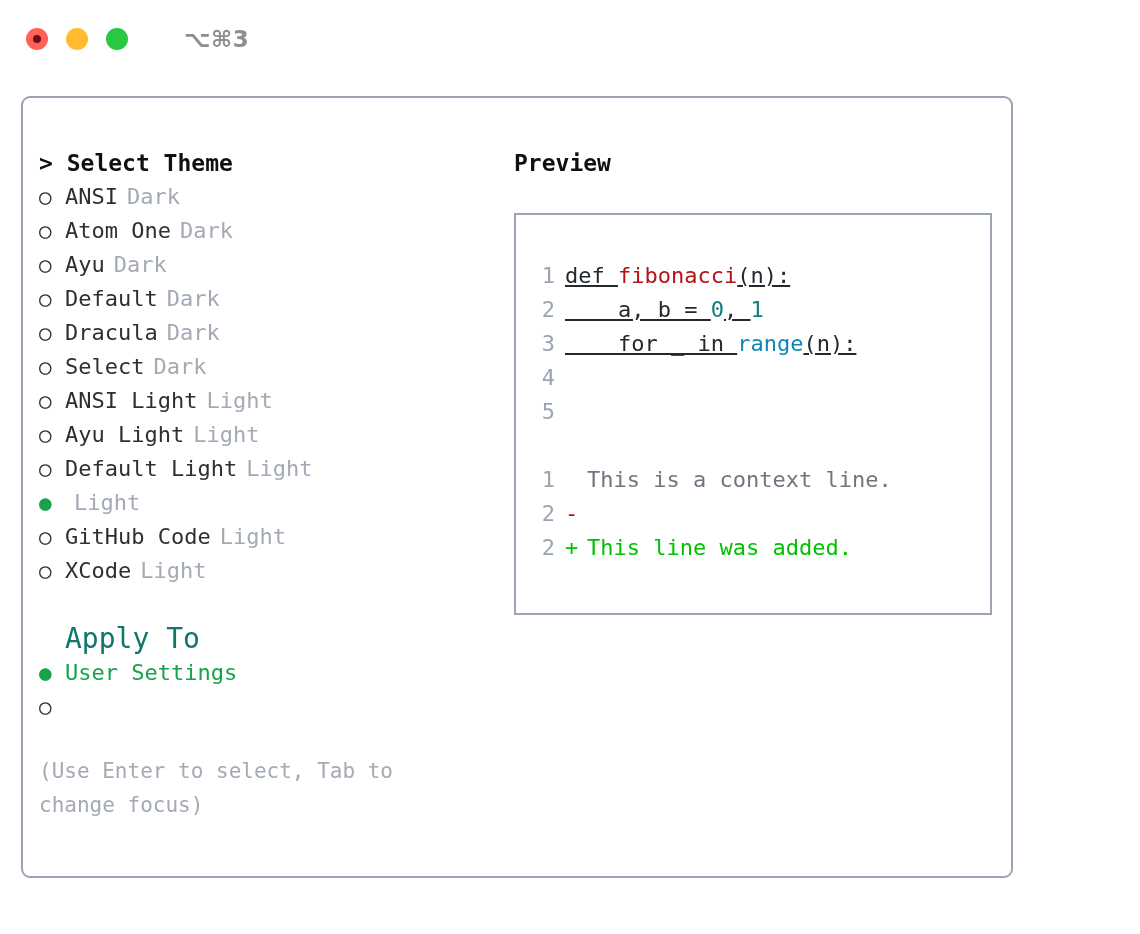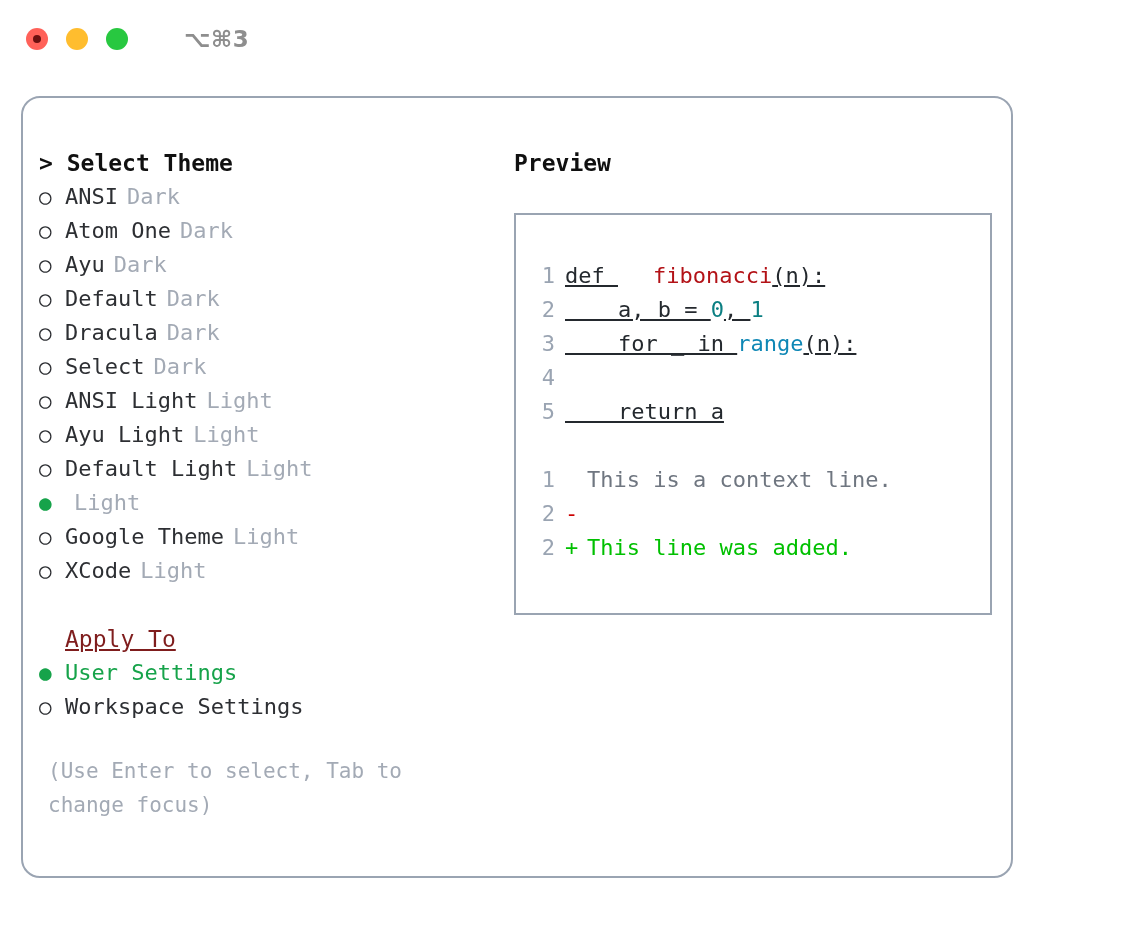--- a/index.html
+++ b/index.html
@@ -70,21 +70,21 @@
   }
 
   
   .panel {
     position: absolute;
     left: 21px;
     top: 96px;
     width: 992px;
     height: 782px;
     border: 2px solid #9aa4b2;
-    border-radius: 19px;
+    border-radius: 9px;
     box-sizing: border-box;
     background: #ffffff;
   }
 
   .panel-inner {
     position: relative;
     width: 100%;
     height: 100%;
   }
 
@@ -123,35 +123,33 @@
   .opt-row.selected .opt-label  { color: #16a34a; }
   .opt-label { color: #2d2f33; }
   .opt-variant {
     color: #a3aab5;
     margin-left: 9px;
   }
 
   .gap-block { height: 34px; }
 
   .apply-header {
-    font-size: 23px;
-    line-height: 34px;
-    color: #7f1d1d;
+    font-size: 28px;
+    line-height: 34px;
+    color: #0f766e;
     padding-left: 26px;
     white-space: pre;
-    text-decoration: underline;
   }
 
   .hint {
     margin-top: 30px;
     font-size: 21px;
     line-height: 34px;
     color: #a3aab5;
     width: 410px;
-    margin-left: 9px;
   }
 
   
   .right-col {
     position: absolute;
     left: 491px;
     top: 48px;
     width: 490px;
   }
   .preview-title {
@@ -180,21 +178,21 @@
   }
   .ln {
     width: 30px;
     flex: none;
     color: #9aa4b2;
     text-align: right;
     padding-right: 10px;
     box-sizing: border-box;
   }
   .code-txt { color: #24292e; text-decoration: underline; }
-  .tok-fn    { color: #b31217; margin-left: 35px; }
+  .tok-fn    { color: #b31217; }
   .tok-num   { color: #0b7f82; }
   .tok-call  { color: #0e87b5; }
 
   .diff-gap { height: 34px; }
   .diff-sign {
     display: inline-block;
     width: 22px;
     flex: none;
   }
   .diff-ctx   { color: #6f7680; }
@@ -226,46 +224,46 @@
             <div class="opt-row"><span class="opt-bullet">○</span><span class="opt-label">ANSI</span><span class="opt-variant">Dark</span></div>
             <div class="opt-row"><span class="opt-bullet">○</span><span class="opt-label">Atom One</span><span class="opt-variant">Dark</span></div>
             <div class="opt-row"><span class="opt-bullet">○</span><span class="opt-label">Ayu</span><span class="opt-variant">Dark</span></div>
             <div class="opt-row"><span class="opt-bullet">○</span><span class="opt-label">Default</span><span class="opt-variant">Dark</span></div>
             <div class="opt-row"><span class="opt-bullet">○</span><span class="opt-label">Dracula</span><span class="opt-variant">Dark</span></div>
             <div class="opt-row"><span class="opt-bullet">○</span><span class="opt-label">Select</span><span class="opt-variant">Dark</span></div>
             <div class="opt-row"><span class="opt-bullet">○</span><span class="opt-label">ANSI Light</span><span class="opt-variant">Light</span></div>
             <div class="opt-row"><span class="opt-bullet">○</span><span class="opt-label">Ayu Light</span><span class="opt-variant">Light</span></div>
             <div class="opt-row"><span class="opt-bullet">○</span><span class="opt-label">Default Light</span><span class="opt-variant">Light</span></div>
             <div class="opt-row selected"><span class="opt-bullet">●</span><span class="opt-variant">Light</span></div>
-            <div class="opt-row"><span class="opt-bullet">○</span><span class="opt-label">Google Theme</span><span class="opt-variant">Light</span></div>
+            <div class="opt-row"><span class="opt-bullet">○</span><span class="opt-label">GitHub Code</span><span class="opt-variant">Light</span></div>
             <div class="opt-row"><span class="opt-bullet">○</span><span class="opt-label">XCode</span><span class="opt-variant">Light</span></div>
           </div>
 
         <div class="gap-block"></div>
 
         <div class="apply-header">Apply To</div>
 
         <div id="apply-list">
             <div class="opt-row selected"><span class="opt-bullet">●</span><span class="opt-label">User Settings</span></div>
-            <div class="opt-row"><span class="opt-bullet">○</span><span class="opt-label">Workspace Settings</span></div>
+            <div class="opt-row"><span class="opt-bullet">○</span></div>
           </div>
 
         <div class="hint">(Use Enter to select, Tab to change focus)</div>
       </div>
 
       <div class="right-col">
         <div class="preview-title">Preview</div>
 
         <div class="preview-box">
           <div id="code-block">
               <div class="code-line"><span class="ln">1</span><span class="code-txt">def </span><span class="tok-fn">fibonacci</span><span class="code-txt">(n):</span></div>
               <div class="code-line"><span class="ln">2</span><span class="code-txt">    a, b = </span><span class="tok-num">0</span><span class="code-txt">, </span><span class="tok-num">1</span></div>
               <div class="code-line"><span class="ln">3</span><span class="code-txt">    for _ in </span><span class="tok-call">range</span><span class="code-txt">(n):</span></div>
               <div class="code-line"><span class="ln">4</span></div>
-              <div class="code-line"><span class="ln">5</span><span class="code-txt">    return a</span></div>
+              <div class="code-line"><span class="ln">5</span></div>
             </div>
           <div class="diff-gap"></div>
           <div id="diff-block">
               <div class="code-line"><span class="ln diff-ln">1</span> <span class="diff-sign diff-ctx"> </span> <span class="diff-ctx">This is a context line.</span></div>
               <div class="code-line"><span class="ln diff-ln">2</span> <span class="diff-sign diff-del">-</span> </div>
               <div class="code-line"><span class="ln diff-ln">2</span> <span class="diff-sign diff-add">+</span> <span class="diff-add">This line was added.</span></div>
             </div>
         </div>
       </div>
 

